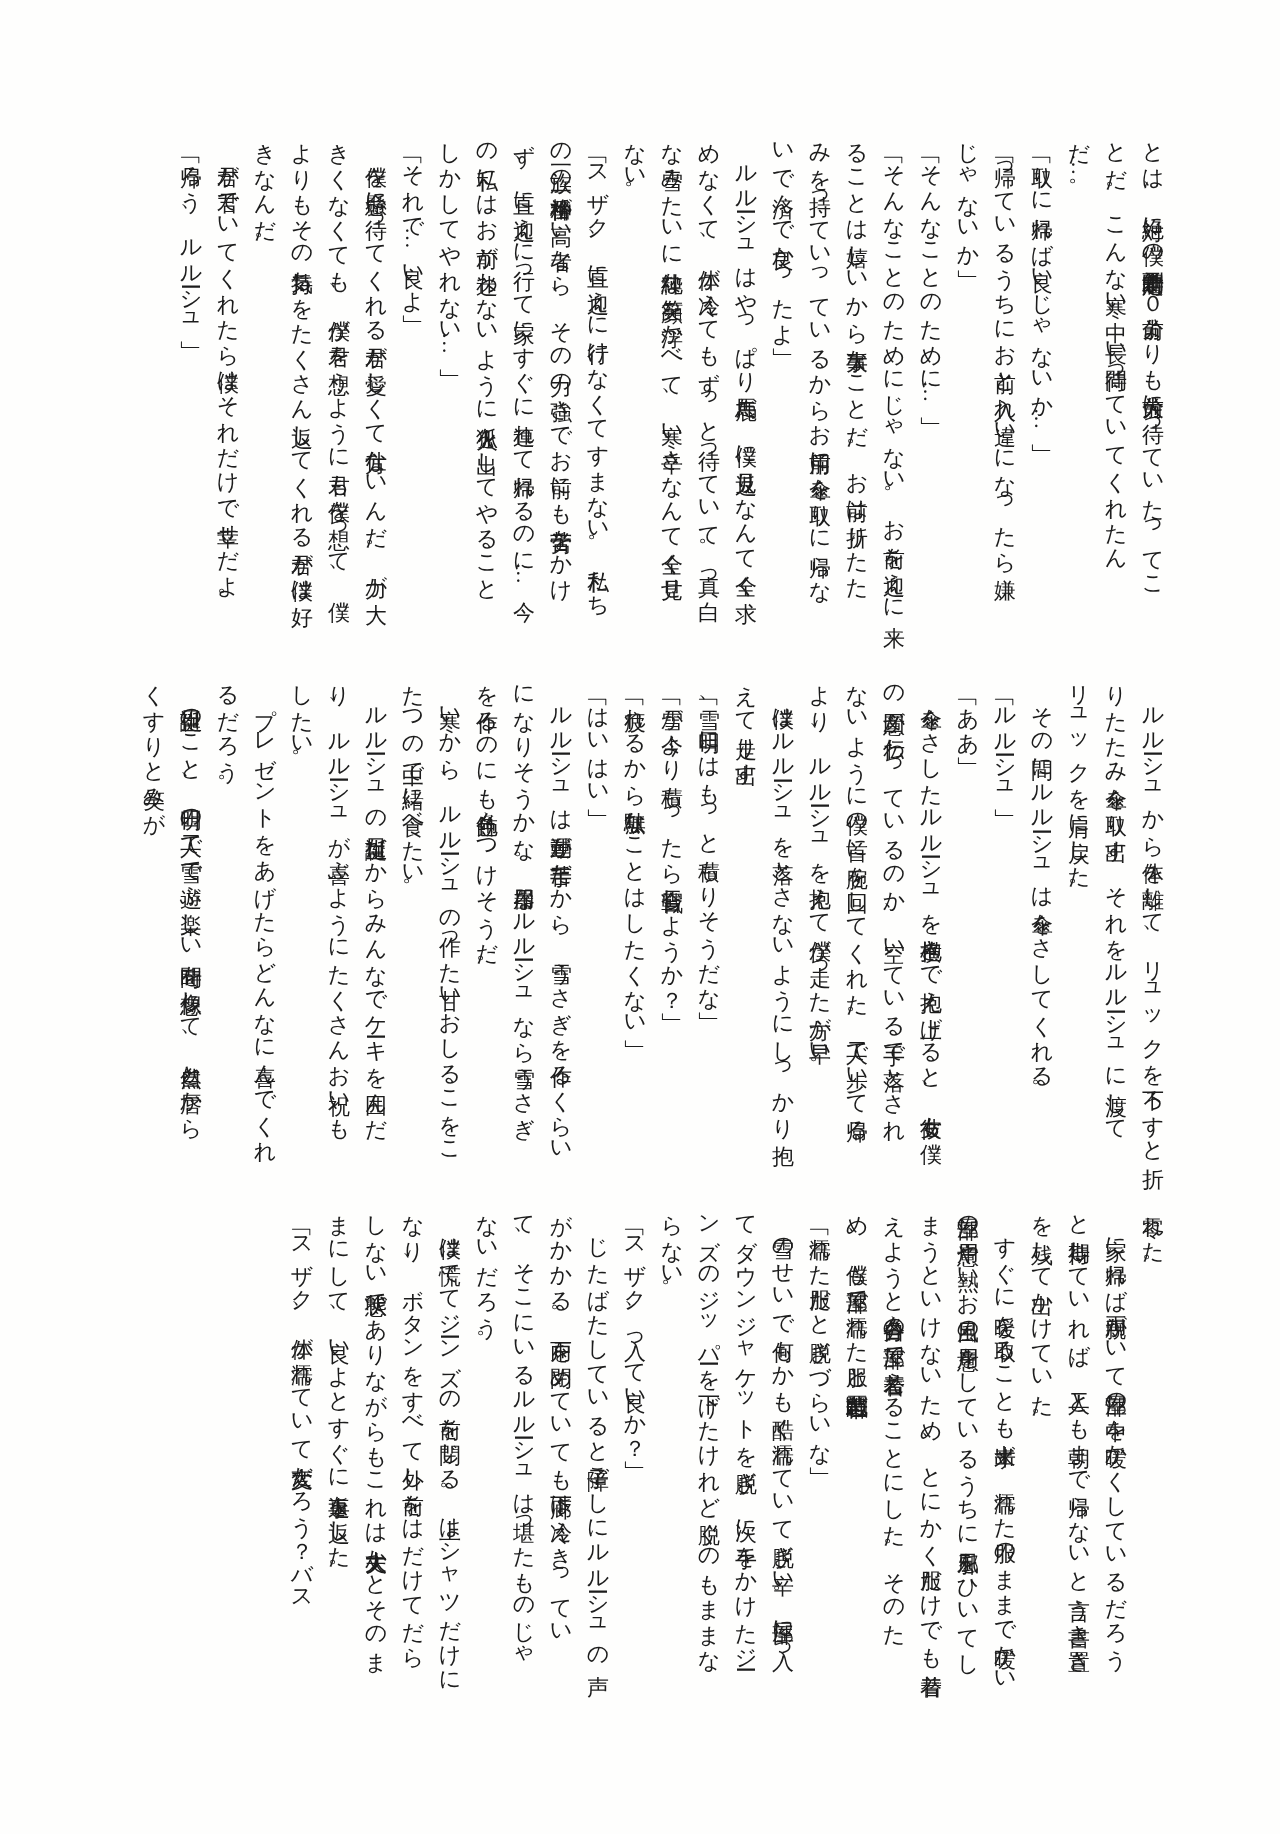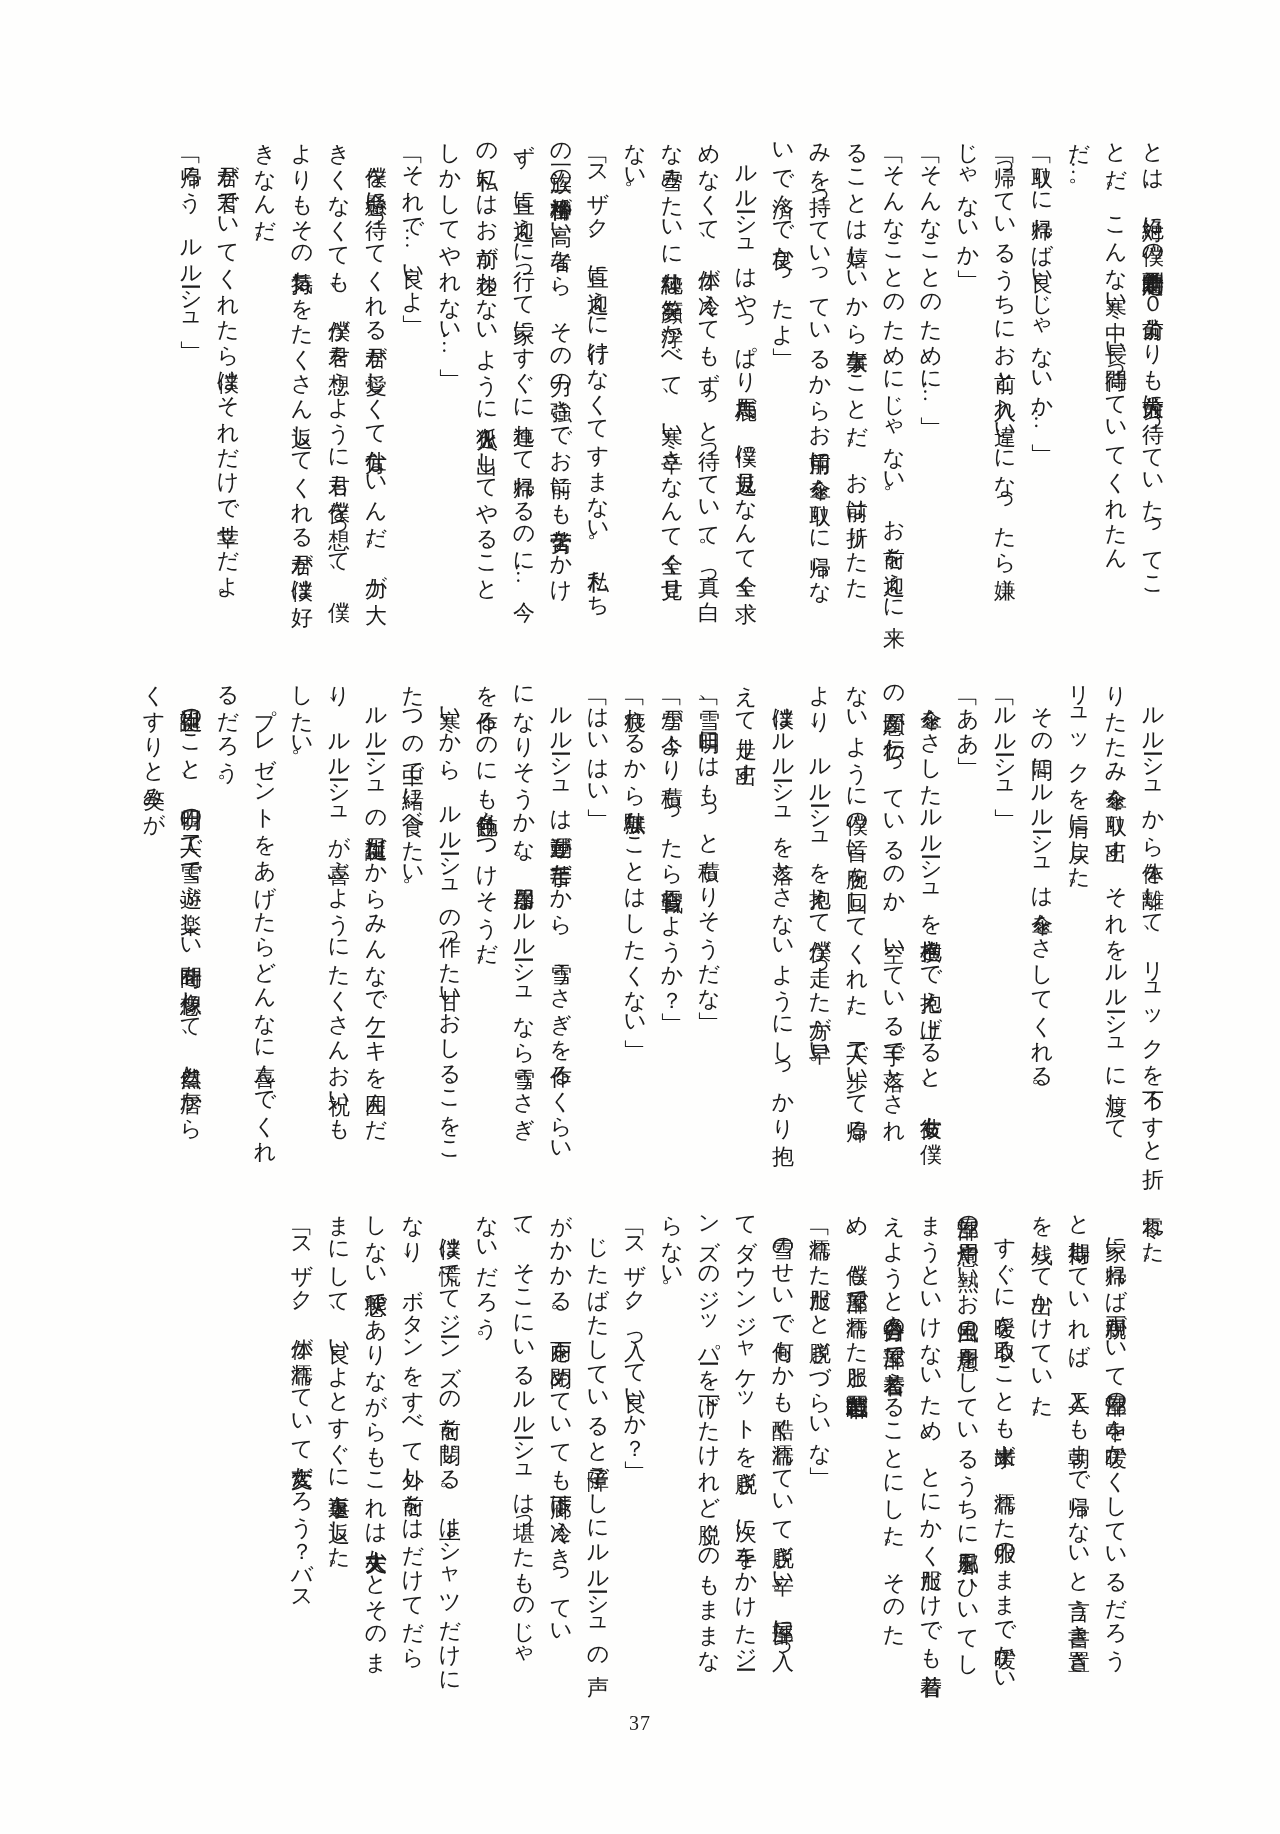--- a/index.html
+++ b/index.html
@@ -94,15 +94,14 @@
     <p>家に帰れば両親がいて部屋の中を暖かくしているだろうと期待していれば、二人とも朝まで帰らないと言う書き置きを残して出かけていた。</p>
     <p>すぐに暖を取ることも出来ず、濡れた服のままで暖かい部屋の用意や熱いお風呂の用意をしているうちに風邪をひいてしまうといけないため、とにかく服だけでも着替えようと各々自分の部屋で着替えることにした。そのため、僕も部屋で濡れた服と悪戦苦闘中だ。</p>
     <p>「濡れた服だと脱ぎづらいな」</p>
     <p>雪のせいで何もかも酷く濡れていて脱ぎ辛い。部屋に入ってダウンジャケットを脱ぎ、次に手をかけたジーンズのジッパーを下げたけれど脱ぐのもままならない。</p>
     <p>「スザク、入って良いか？」</p>
     <p>じたばたしていると障子ごしにルルーシュの声がかかる。雨戸を閉めていても廊下は冷えきっていて、そこにいるルルーシュは堪ったものじゃないだろう。</p>
     <p>僕は慌ててジーンズの前を閉じる。上はシャツだけになり、ボタンをすべて外し前をはだけてだらしない状態でありながらもこれは大丈夫かとそのままにして、良いよとすぐに返事を返した。</p>
     <p>「スザク、体が濡れていて大変だろう？バス</p>
   </section>
 
-  <div class="pagenum">37</div>
 
 </div>
 
 </body></html>

